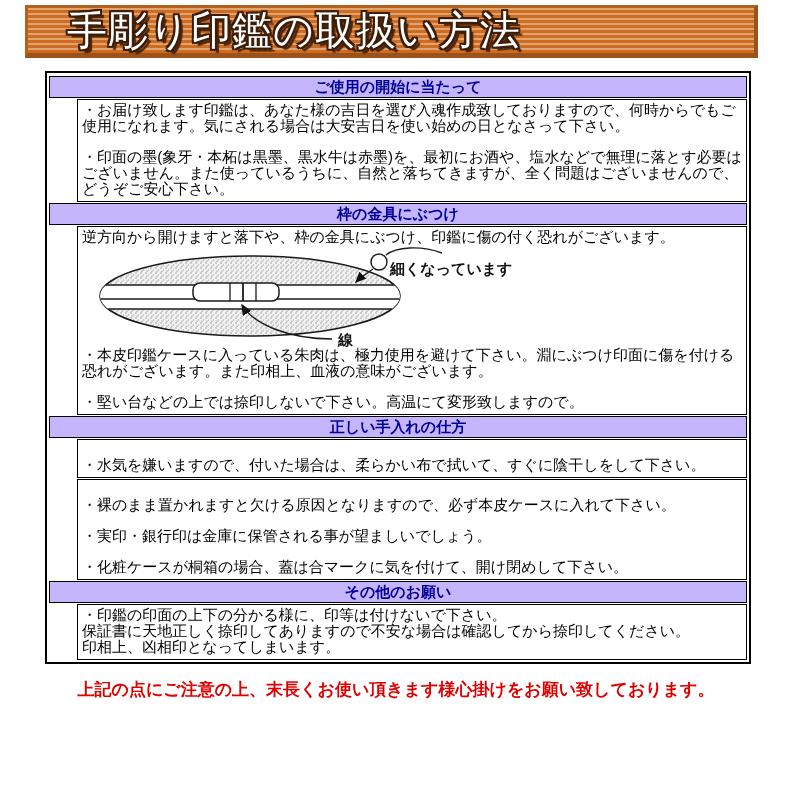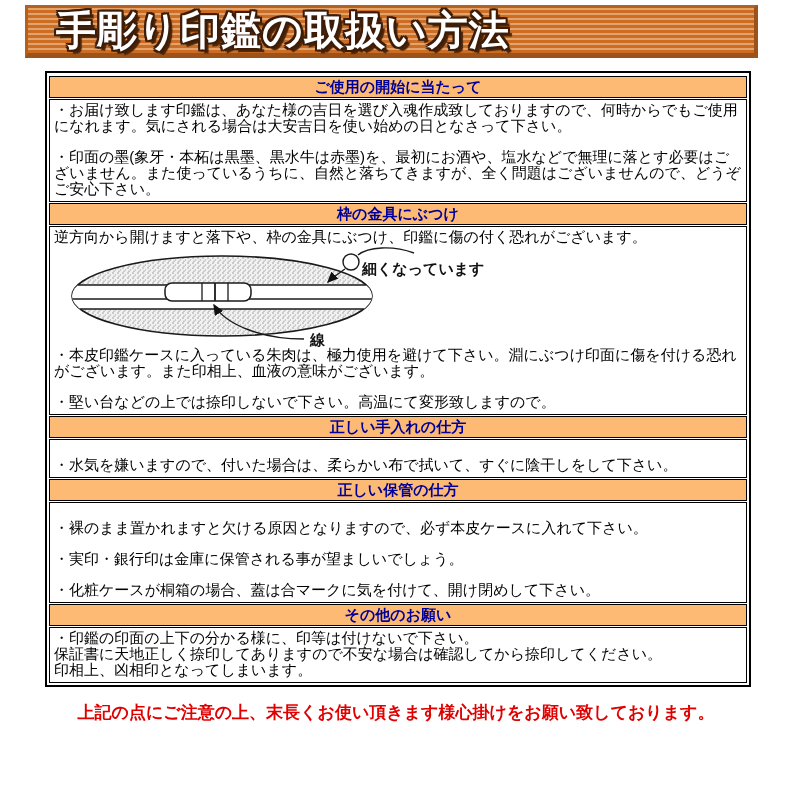--- a/index.html
+++ b/index.html
@@ -14,52 +14,54 @@
     margin:5px 0 0 25px;
     width:726px;height:45px;
     background:repeating-linear-gradient(180deg,#e2a36c 0px,#e2a36c 2px,#cd6c23 2px,#cd6c23 5px);
     border:3px solid #b2611e;
     border-right:4px solid #9c5218;
     border-bottom:5px solid #9c5218;
     display:flex;align-items:center;
   }
   .banner-title{
     padding-left:28px;
-    font-size:40px;font-weight:bold;color:#ffffff;letter-spacing:1px;
+    font-size:40px;font-weight:normal;color:#ffffff;letter-spacing:1px;
     text-shadow:
       -2px -2px 0 #3d1d08, 2px -2px 0 #3d1d08,
       -2px  2px 0 #3d1d08, 2px  2px 0 #3d1d08,
       -2px  0   0 #3d1d08, 2px  0   0 #3d1d08,
        0   -2px 0 #3d1d08, 0    2px 0 #3d1d08,
        4px  4px 1px #4a2408;
     white-space:nowrap;
+    margin-left:11px;
   }
   
   .doc{
     margin:13px 0 0 45px;
     width:698px;
     border:2px solid #000;
     padding:2px;
     background:#fff;
   }
   .sec-head{
     border:1px solid #000;
-    background:#fdba74;
+    background:#c4b5fd;
     color:#000099;
     font-weight:bold;font-size:15px;line-height:18px;
     text-align:center;
     padding:1px 0;
     margin-top:1px;
   }
   .sec-body{
     border:1px solid #000;
     background:#fff;
     padding:2px 4px 4px 4px;
     font-size:15px;line-height:16px;
     margin-top:1px;
+    margin-left:28px;
   }
   .sec-body p{margin:0;}
   .sec-body p.gap{margin-top:15px;}
   
   .illu{display:block;margin:2px 0 0 8px;}
   .illu text{font-weight:bold;font-size:15px;fill:#111;
     font-family:"Liberation Sans","DejaVu Sans",sans-serif;}
   
   .footer-note{
     margin:14px 0 0 45px;
@@ -134,21 +136,20 @@
 
     <p>・本皮印鑑ケースに入っている朱肉は、極力使用を避けて下さい。淵にぶつけ印面に傷を付ける恐れがございます。また印相上、血液の意味がございます。</p>
     <p class="gap">・堅い台などの上では捺印しないで下さい。高温にて変形致しますので。</p>
   </div>
 
   <div class="sec-head">正しい手入れの仕方</div>
   <div class="sec-body">
     <p class="gap">・水気を嫌いますので、付いた場合は、柔らかい布で拭いて、すぐに陰干しをして下さい。</p>
   </div>
 
-  <div class="sec-head">正しい保管の仕方</div>
   <div class="sec-body">
     <p class="gap">・裸のまま置かれますと欠ける原因となりますので、必ず本皮ケースに入れて下さい。</p>
     <p class="gap">・実印・銀行印は金庫に保管される事が望ましいでしょう。</p>
     <p class="gap">・化粧ケースが桐箱の場合、蓋は合マークに気を付けて、開け閉めして下さい。</p>
   </div>
 
   <div class="sec-head">その他のお願い</div>
   <div class="sec-body">
     <p>・印鑑の印面の上下の分かる様に、印等は付けないで下さい。</p>
     <p>保証書に天地正しく捺印してありますので不安な場合は確認してから捺印してください。</p>

